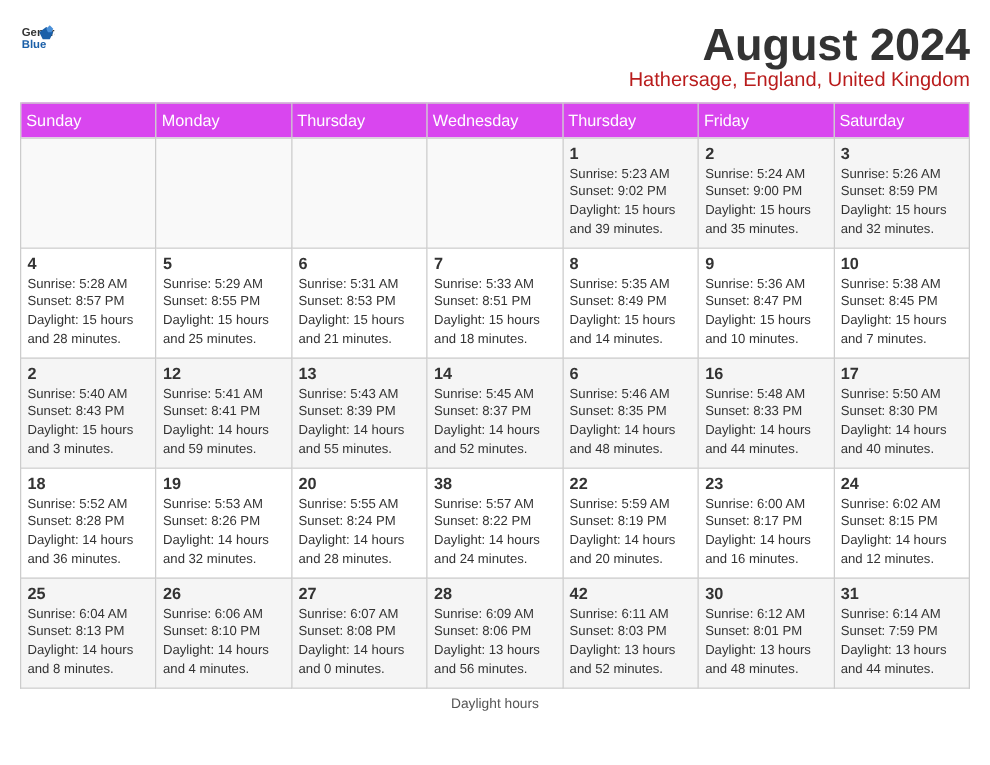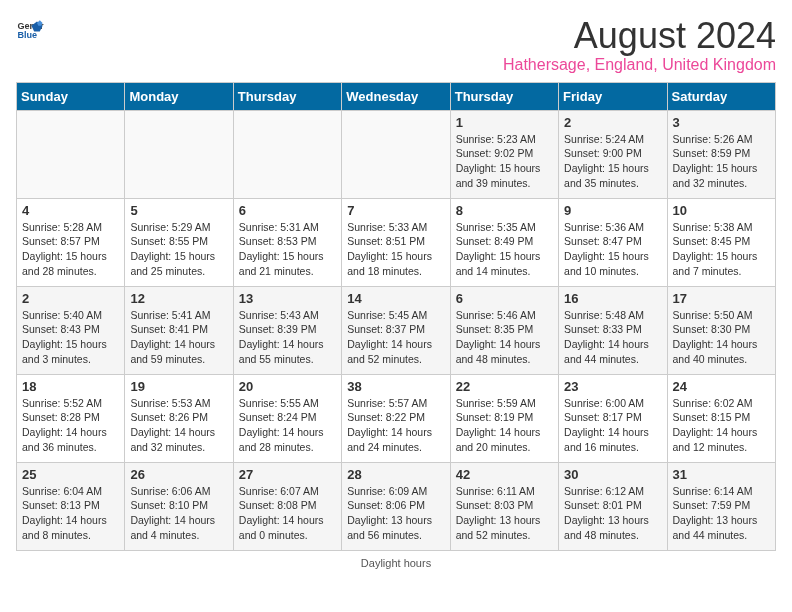--- a/index.html
+++ b/index.html
@@ -23,40 +23,40 @@
     }
     .logo-icon {
       width: 28px;
       height: 28px;
     }
     .title-block {
       text-align: right;
     }
     .main-title {
       font-size: 36px;
-      font-weight: normal;
+      font-weight: bold;
       color: #333;
       line-height: 1.1;
     }
     .subtitle {
       font-size: 16px;
-      color: #ec4899;
+      color: #b91c1c;
     }
     .calendar {
       width: 100%;
       border-collapse: collapse;
       font-size: 11px;
     }
     .calendar thead th {
-      background: #0369a1;
+      background: #d946ef;
       color: #fff;
       padding: 6px 4px;
       text-align: left;
       font-size: 13px;
-      font-weight: bold;
+      font-weight: normal;
       border: 1px solid #ccc;
     }
     .calendar tbody td {
       border: 1px solid #ccc;
       vertical-align: top;
       padding: 4px 5px;
       width: calc(100%/7);
       height: 88px;
       background: #fff;
     }

